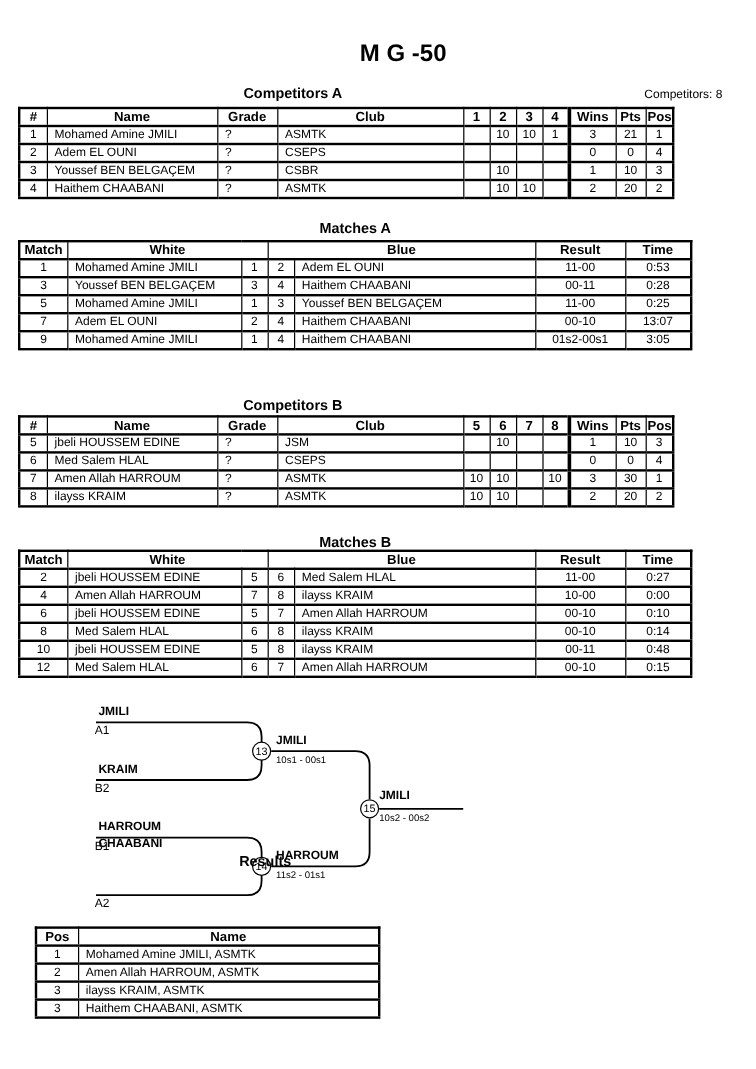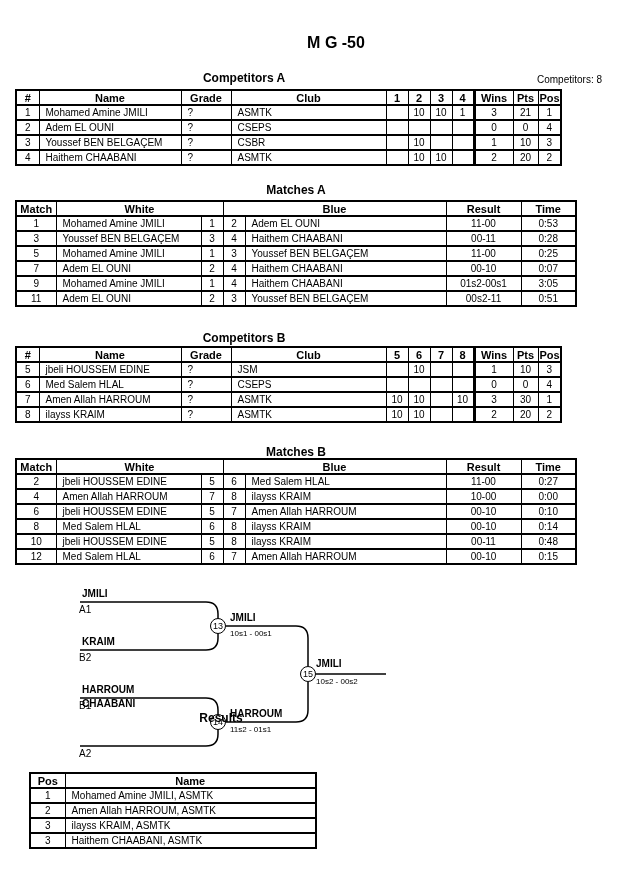--- a/index.html
+++ b/index.html
@@ -7,21 +7,21 @@
   body {
     width: 630px; height: 891px;
     position: relative;
     font-family: "Liberation Sans", sans-serif;
     color: #000;
     overflow: hidden;
   }
   .abs { position: absolute; }
   .page-title {
     top: 34px; left: 336px; transform: translateX(-50%);
-    font-size: 16px; font-weight: bold; white-space: nowrap;
+    font-size: 20px; font-weight: bold; white-space: nowrap;
   }
   .section-heading {
     font-size: 12px; font-weight: bold; white-space: nowrap;
     transform: translateX(-50%);
   }
   .count-label { font-size: 10px; white-space: nowrap; }
 
   table {
     border-collapse: collapse;
     table-layout: fixed;
@@ -200,39 +200,30 @@
         <td>11-00</td>
         <td>0:25</td>
       </tr>
       <tr>
         <td>7</td>
         <td class="l">Adem EL OUNI</td>
         <td>2</td>
         <td>4</td>
         <td class="l">Haithem CHAABANI</td>
         <td>00-10</td>
-        <td>0:07</td>
+        <td>13:07</td>
       </tr>
       <tr>
         <td>9</td>
         <td class="l">Mohamed Amine JMILI</td>
         <td>1</td>
         <td>4</td>
         <td class="l">Haithem CHAABANI</td>
         <td>01s2-00s1</td>
         <td>3:05</td>
-      </tr>
-      <tr>
-        <td>11</td>
-        <td class="l">Adem EL OUNI</td>
-        <td>2</td>
-        <td>3</td>
-        <td class="l">Youssef BEN BELGAÇEM</td>
-        <td>00s2-11</td>
-        <td>0:51</td>
       </tr>
     </tbody>
 </table>
 
 <div class="abs section-heading" style="top:331px; left:244px;">Competitors B</div>
 
 <table class="abs" style="top:346px; left:15px; width:545px;">
   <colgroup>
     <col style="width:23px">
       <col style="width:142px">

